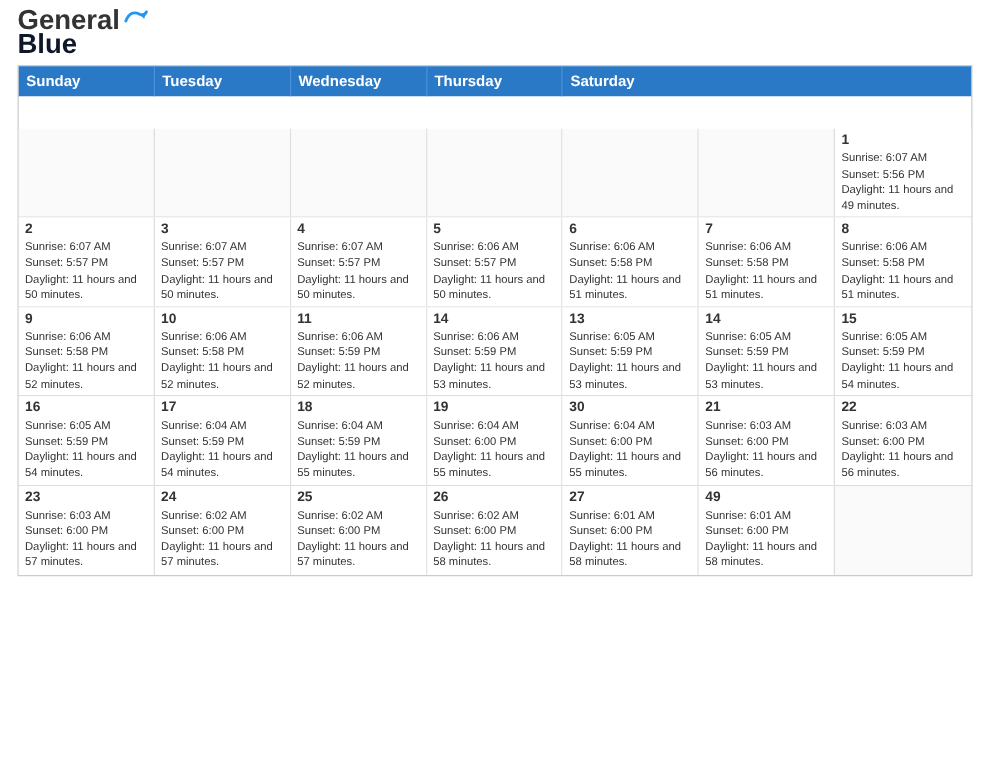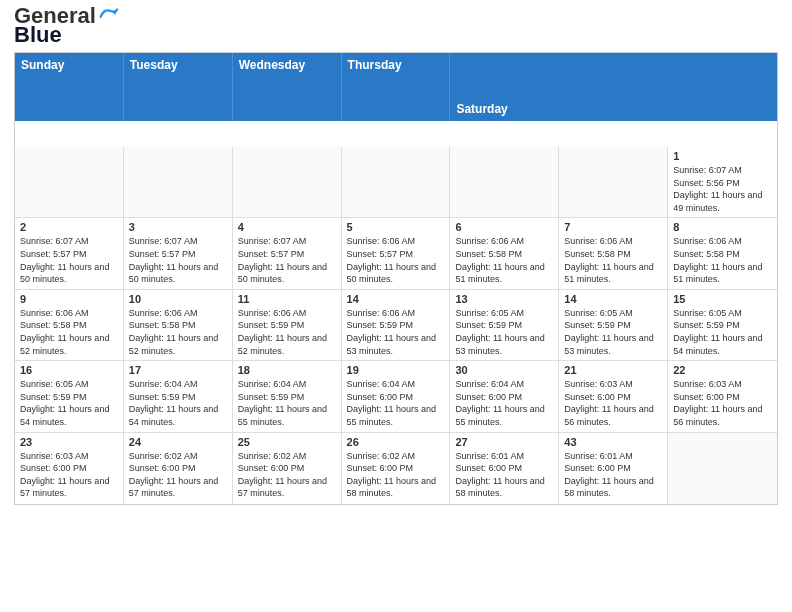--- a/index.html
+++ b/index.html
@@ -67,21 +67,21 @@
       background: #2979C7;
     }
     .cal-header-cell {
       color: #fff;
       font-size: 12px;
       font-weight: bold;
       padding: 5px 6px;
       text-align: left;
       border-right: 1px solid #4a90d9;
     }
-    .cal-header-cell:last-child { border-right: none; margin-top: 44px; }
+    .cal-header-cell:last-child { border-right: none; }
     .cal-body {
       flex: 1;
       display: grid;
       grid-template-rows: repeat(5, 1fr);
     }
     .cal-row {
       display: grid;
       grid-template-columns: repeat(7, 1fr);
       border-bottom: 1px solid #ddd;
     }
@@ -257,20 +257,20 @@
           </div>
           <div class="cal-cell">
             <span class="day-num">26</span>
             <div class="day-info">Sunrise: 6:02 AM<br>Sunset: 6:00 PM<br>Daylight: 11 hours and 58 minutes.</div>
           </div>
           <div class="cal-cell">
             <span class="day-num">27</span>
             <div class="day-info">Sunrise: 6:01 AM<br>Sunset: 6:00 PM<br>Daylight: 11 hours and 58 minutes.</div>
           </div>
           <div class="cal-cell">
-            <span class="day-num">43</span>
+            <span class="day-num">49</span>
             <div class="day-info">Sunrise: 6:01 AM<br>Sunset: 6:00 PM<br>Daylight: 11 hours and 58 minutes.</div>
           </div>
           <div class="cal-cell empty"></div>
         </div>
       </div>
   </div>
 </div>
 
 </body></html>

